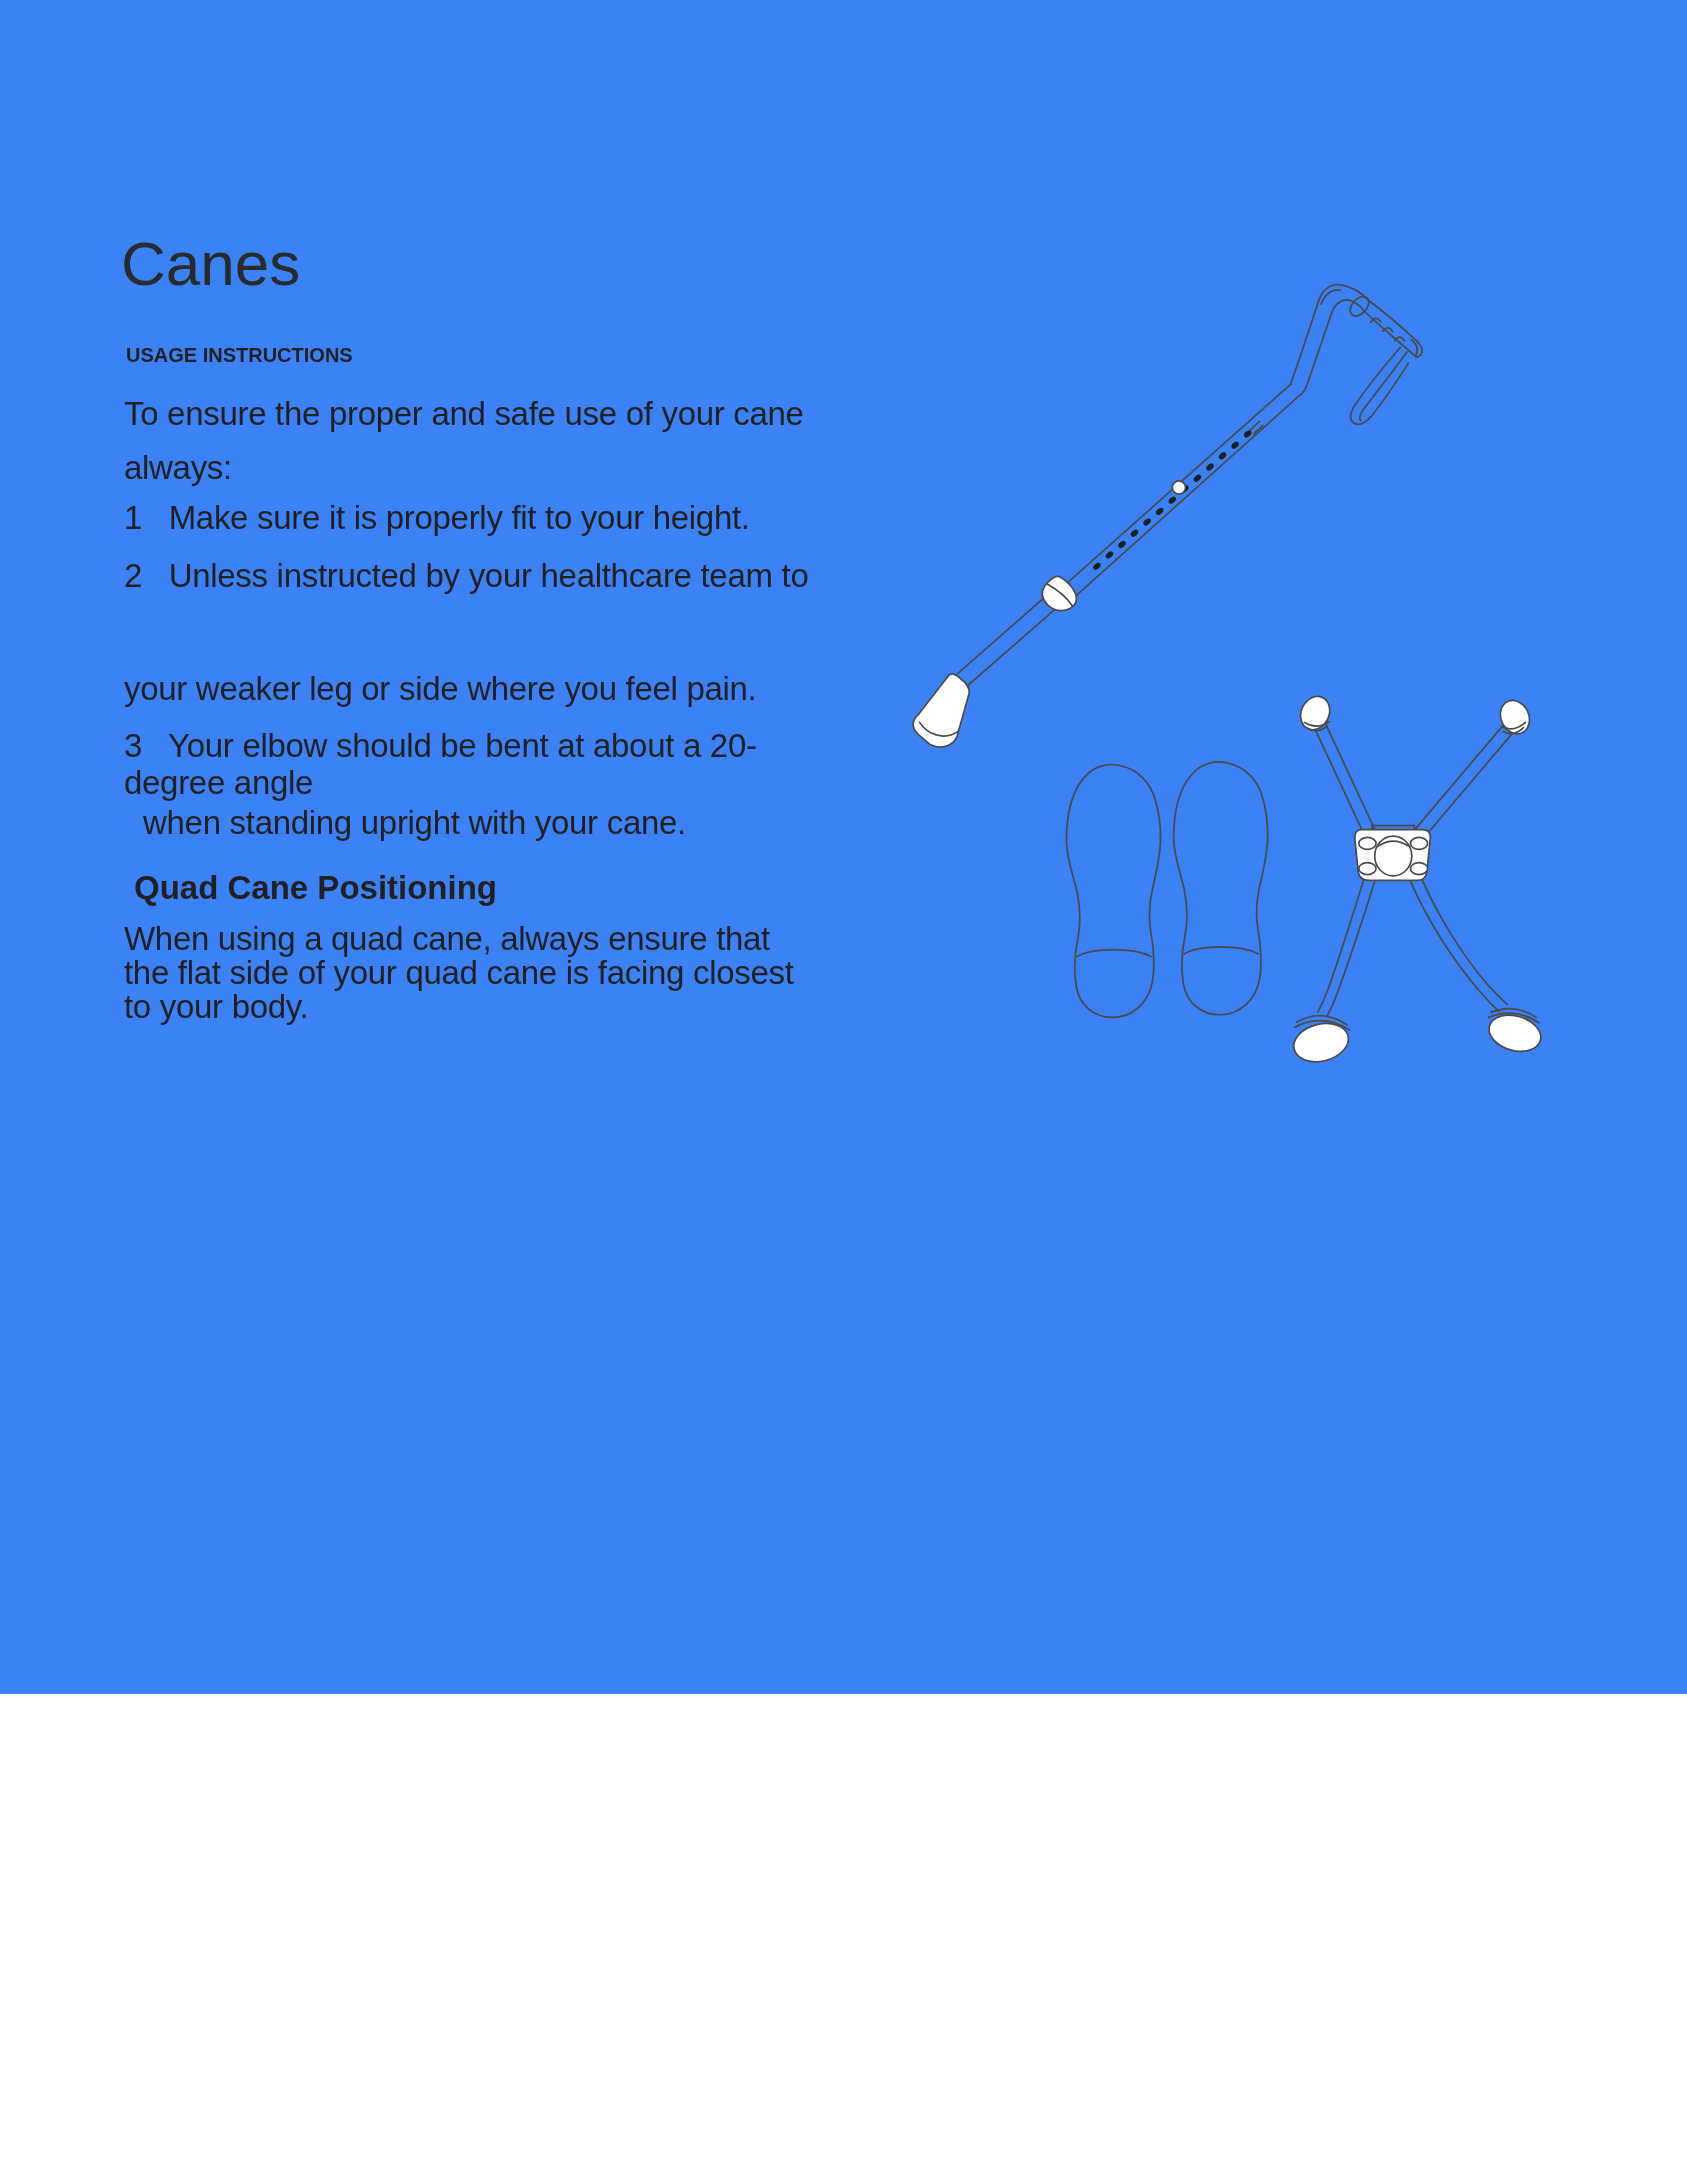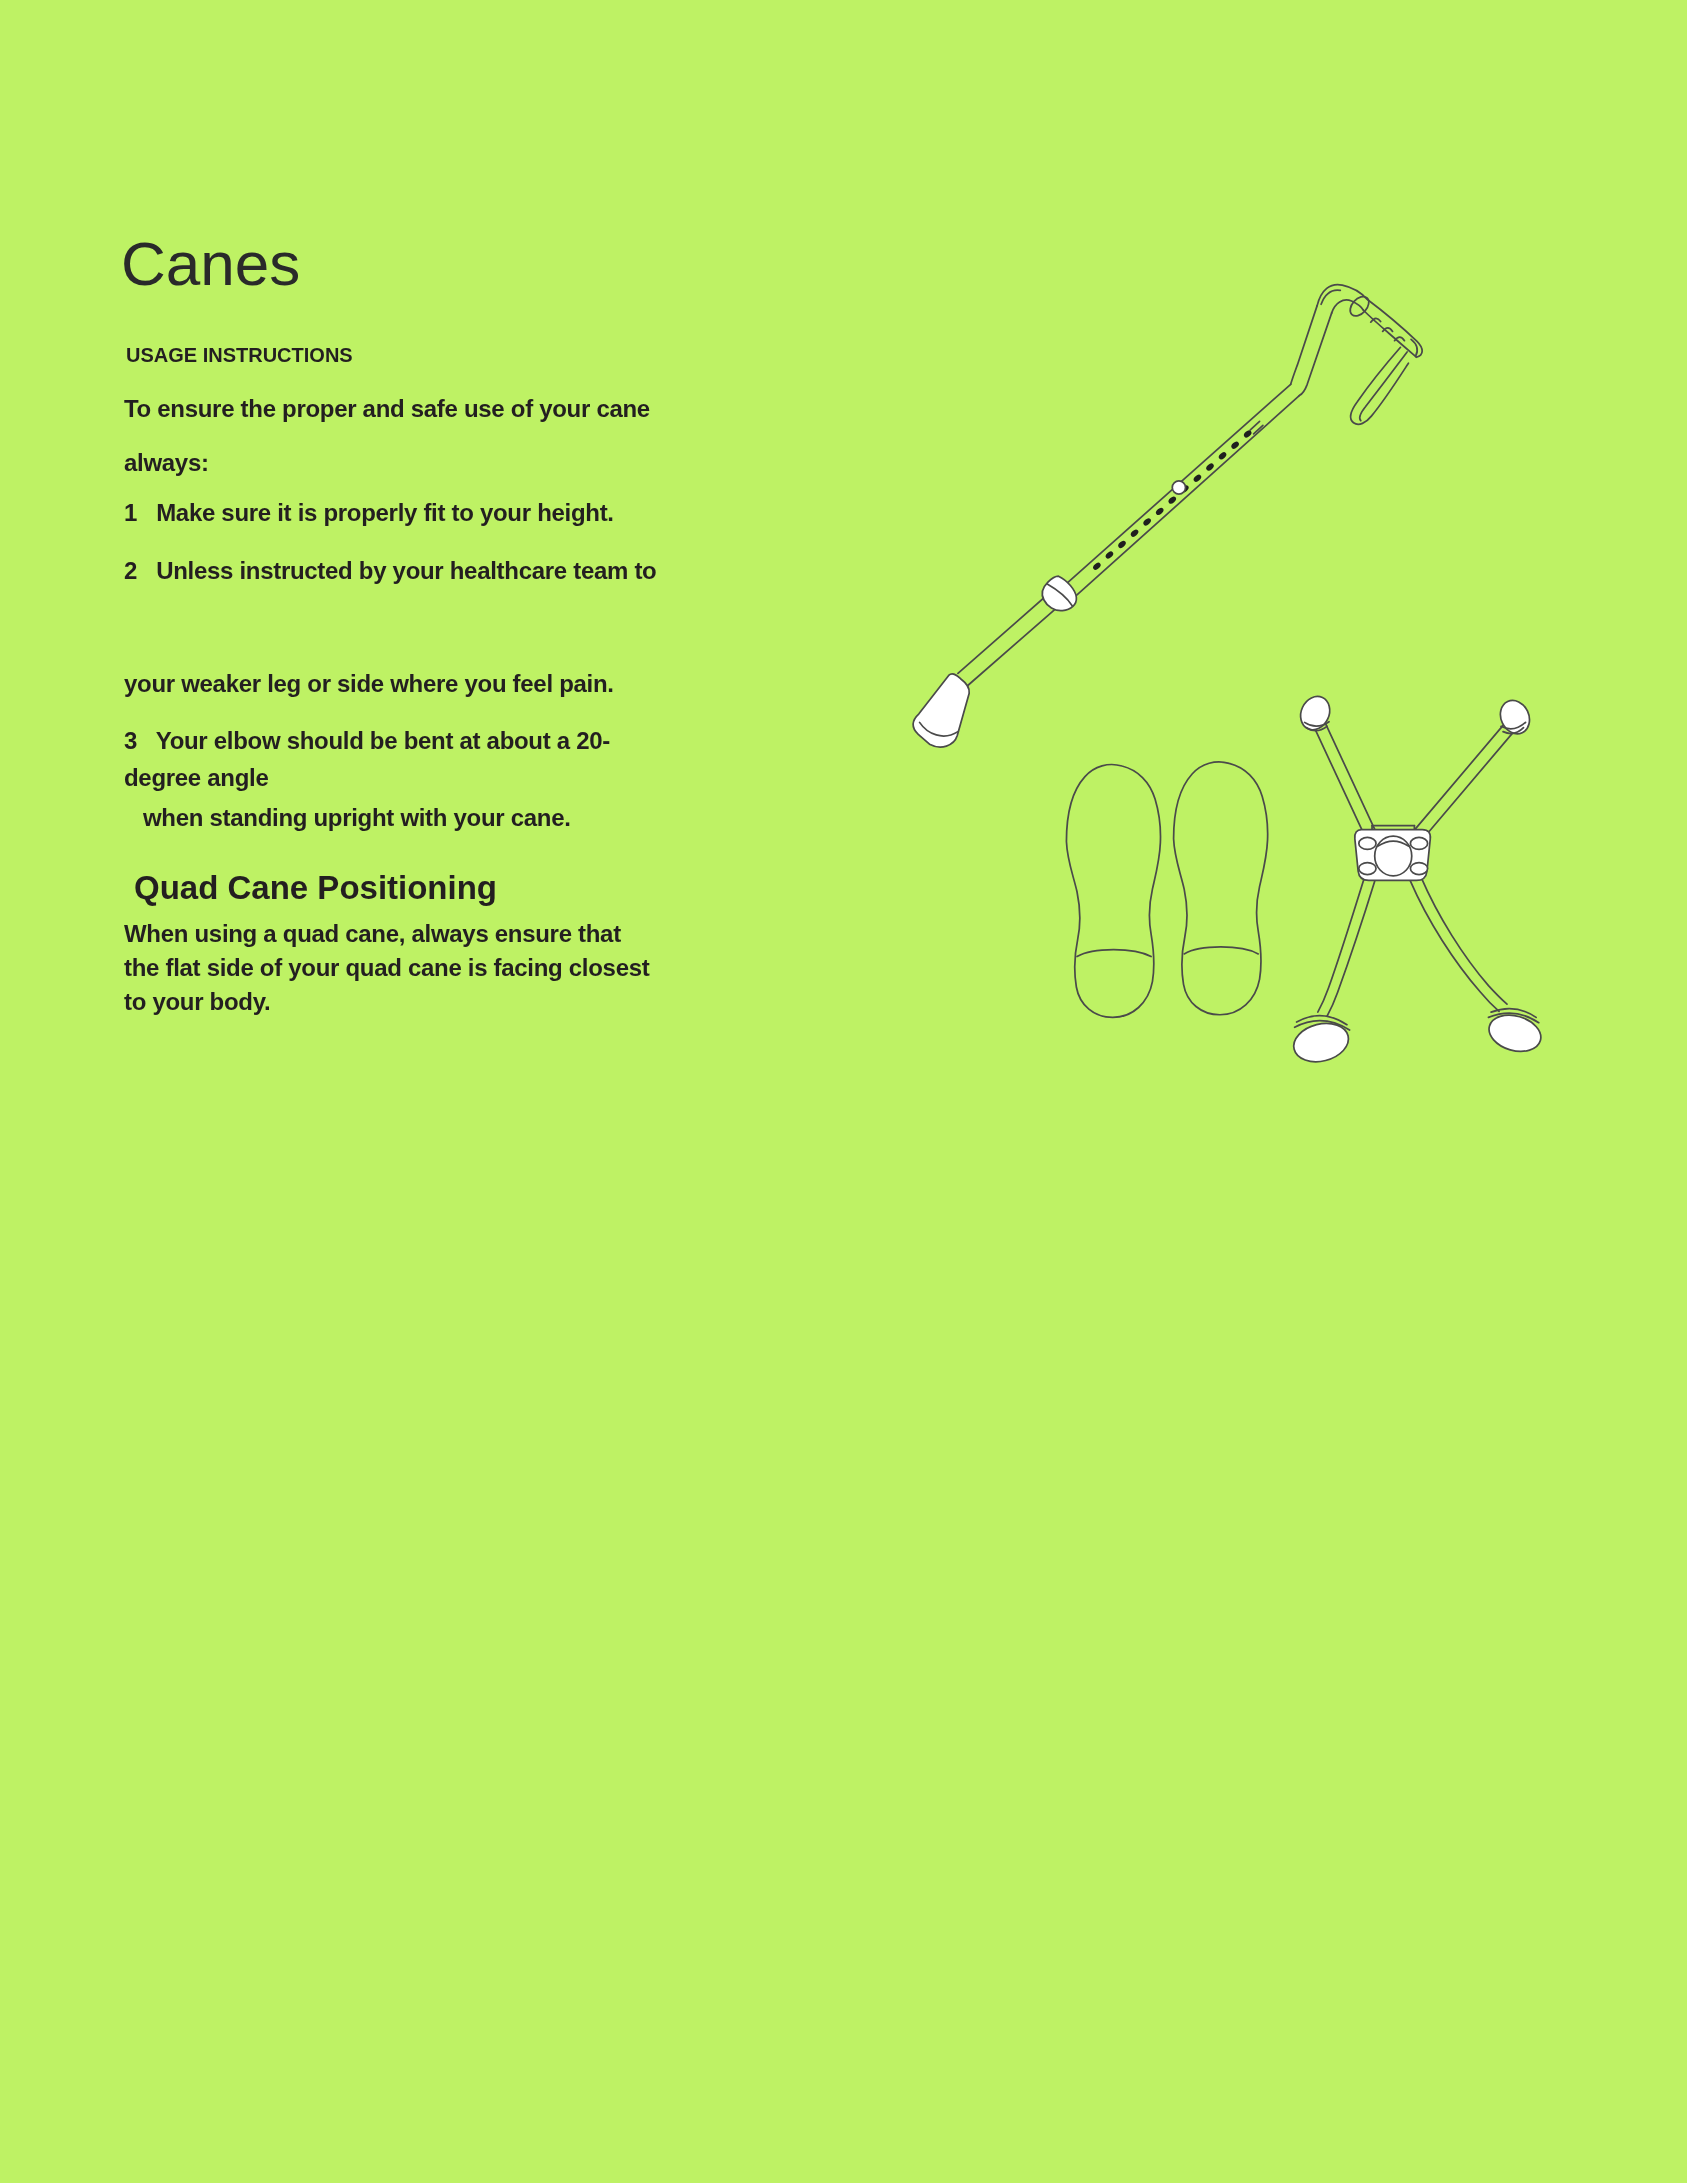--- a/index.html
+++ b/index.html
@@ -3,22 +3,22 @@
 <meta charset="utf-8">
 <style>
   html, body {
     margin: 0;
     padding: 0;
     background: #ffffff;
   }
   .page {
     position: relative;
     width: 1687px;
-    height: 2183px;
-    background: #bef264;
+    height: 1694px;
+    background: #3b82f6;
     overflow: hidden;
     font-family: "Liberation Sans", sans-serif;
     color: #231f20;
   }
   .abs { position: absolute; white-space: pre; line-height: 1; }
   .title {
     left: 121px; top: 233px;
     font-size: 62px;
     font-weight: 400;
     letter-spacing: 0px;
@@ -31,22 +31,22 @@
     letter-spacing: 0px;
   }
   .h3 {
     left: 126px;
     font-size: 33px;
     font-weight: 700;
     margin-left: 8px;
   }
   .body-line {
     left: 124px;
-    font-size: 24px;
-    font-weight: 700;
+    font-size: 33px;
+    font-weight: 400;
     letter-spacing: -0.3px;
   }
   .art {
     position: absolute;
     left: 0; top: 0;
   }
   .art path, .art ellipse, .art circle, .art line {
     vector-effect: none;
   }
 </style>

